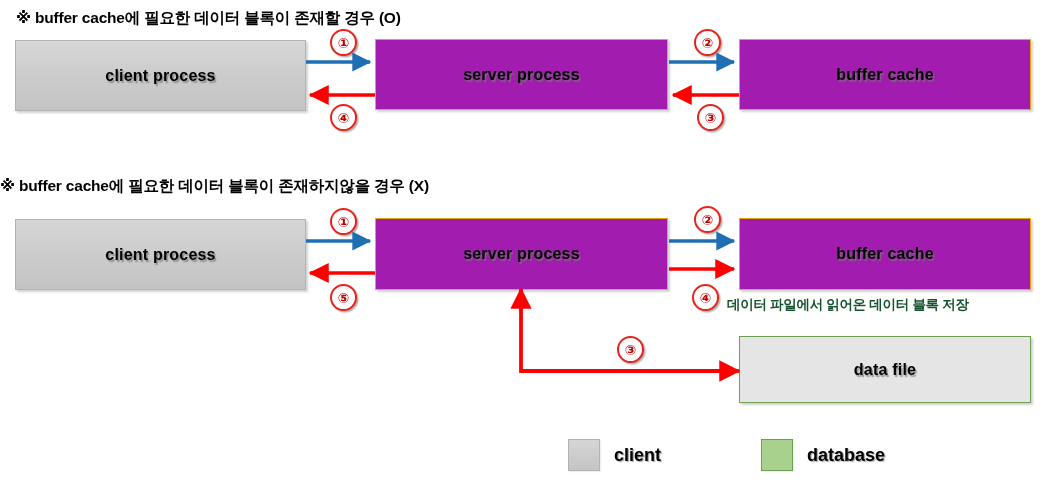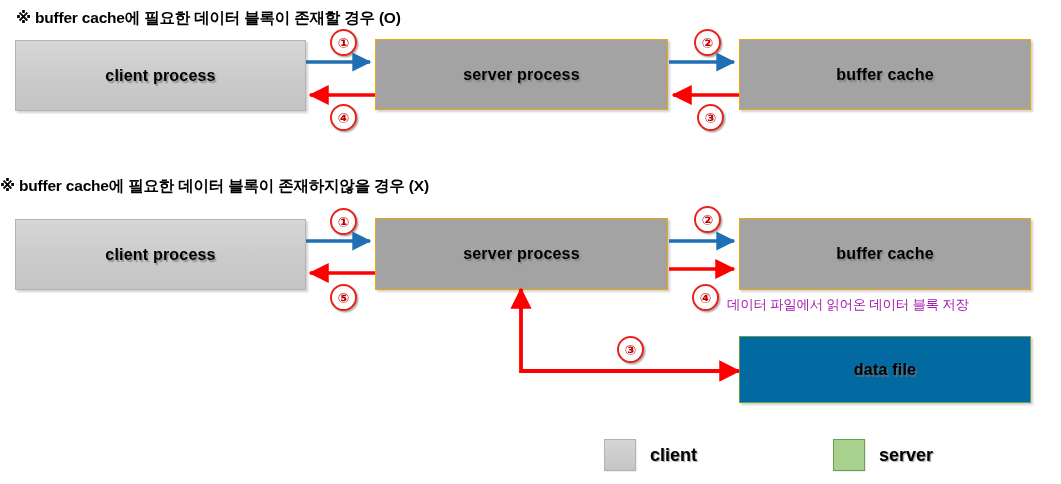--- a/index.html
+++ b/index.html
@@ -45,36 +45,36 @@
     color: #000000;
     text-shadow: 1.5px 1.5px 1.2px rgba(120,120,120,0.75);
     letter-spacing: 0.2px;
   }
   .box.gray {
     background: linear-gradient(180deg,#d6d6d6 0%, #cbcbcb 55%, #c4c4c4 100%);
     border: 1px solid #b3b3b3;
     box-shadow: 1.5px 1.5px 2px rgba(0,0,0,0.18);
   }
   .box.yellow {
-    background: #a3a3a3;
+    background: #a21caf;
     border: 1px solid #e8a90f;
     box-shadow: 1.5px 1.5px 2px rgba(0,0,0,0.18);
   }
   .box.green {
-    background: #0369a1;
+    background: #e5e5e5;
     border: 1px solid #6f9e52;
     box-shadow: 1.5px 1.5px 2px rgba(0,0,0,0.18);
   }
 
   
   .caption {
     position: absolute;
     font-size: 13.5px;
-    font-weight: normal;
-    color: #a21caf;
+    font-weight: bold;
+    color: #14532d;
     white-space: nowrap;
     letter-spacing: -0.3px;
   }
 
   
   .step {
     position: absolute;
     width: 23px;
     height: 23px;
     border-radius: 50%;
@@ -105,21 +105,20 @@
     left: 568px;
     top: 434px;
     width: 480px;
     height: 42px;
     display: flex;
     align-items: center;
   }
   .legend-item {
     display: flex;
     align-items: center;
-    margin-left: 36px;
   }
   .legend-swatch {
     width: 32px;
     height: 32px;
     box-sizing: border-box;
     box-shadow: 1.2px 1.2px 1.6px rgba(0,0,0,0.18);
   }
   .legend-swatch.gray   { background: linear-gradient(180deg,#d6d6d6,#c4c4c4); border: 1px solid #b3b3b3; }
   .legend-swatch.yellow { background: #fcd98a; border: 1px solid #e8a90f; }
   .legend-swatch.green  { background: #a9d18e; border: 1px solid #6f9e52; }
@@ -204,17 +203,17 @@
 
   <div class="legend">
     <div class="legend-item">
       <div class="legend-swatch gray"></div>
       <div class="legend-label">client</div>
     </div>
     <div class="legend-gap-1"></div>
     <div class="legend-gap-2"></div>
     <div class="legend-item">
       <div class="legend-swatch green"></div>
-      <div class="legend-label">server</div>
+      <div class="legend-label">database</div>
     </div>
   </div>
 
 </div>
 
 </body></html>

